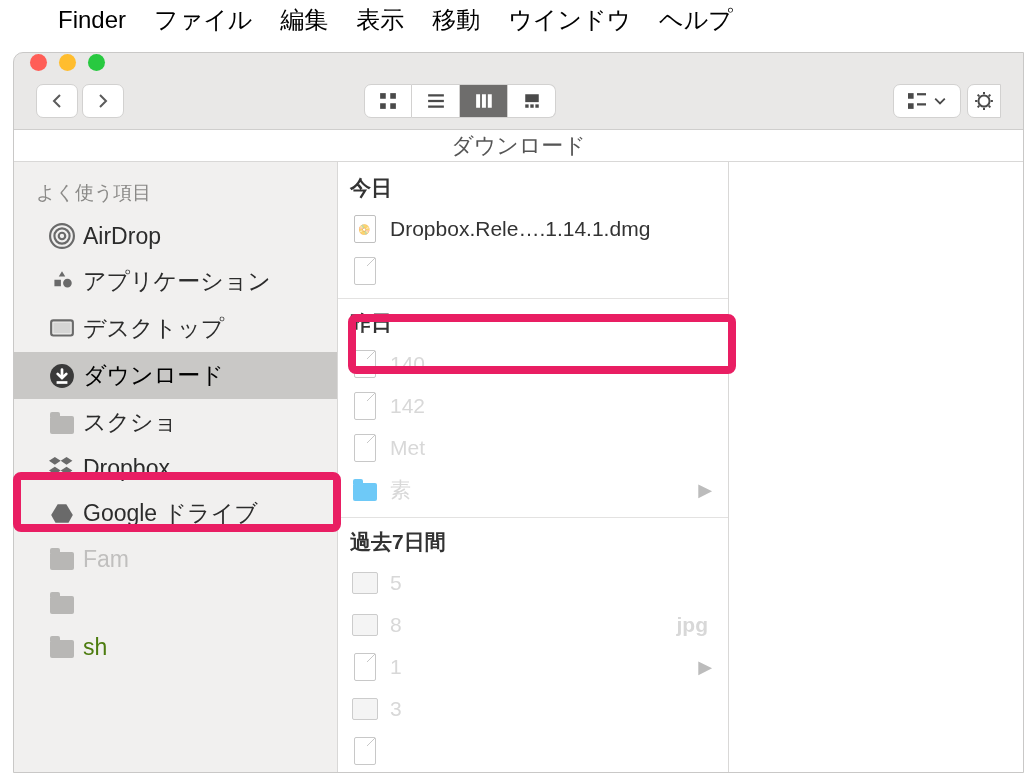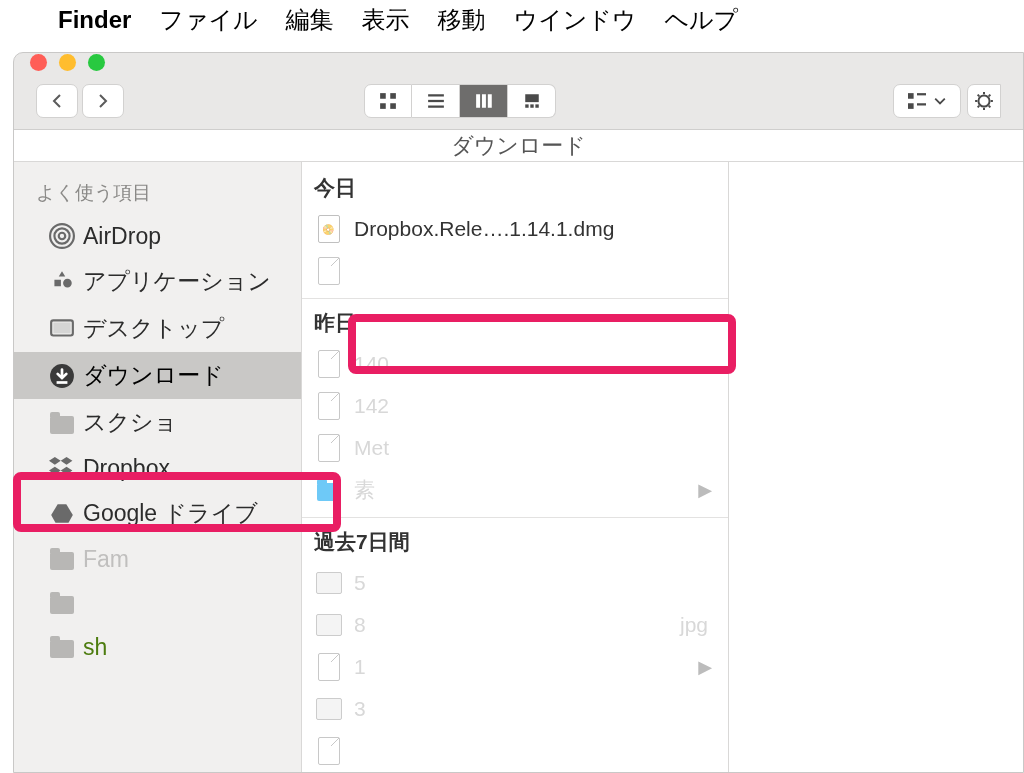--- a/index.html
+++ b/index.html
@@ -1,21 +1,21 @@
 <!DOCTYPE html>
 <html><head>
 <meta charset="utf-8">
 <style>
 * { margin:0; padding:0; box-sizing:border-box; font-family:-apple-system,"Hiragino Sans","Helvetica Neue",sans-serif; }
 body { width:1024px; height:773px; background:#fff; overflow:hidden; position:relative; }
 
 
 .menubar { height:40px; background:#fff; display:flex; align-items:center; padding:0 30px; font-size:24px; color:#000; }
 .menubar .apple { font-size:26px; margin-right:28px; }
-.menubar .app { font-weight:700; margin-right:28px; }
+.menubar .app { font-weight:400; margin-right:28px; }
 .menubar .mitem { margin-right:28px; font-weight:400; }
 
 
 .window { position:absolute; top:52px; left:13px; right:0; bottom:0; background:#e9e8e7; border:1px solid #c9c8c7; border-top-left-radius:10px; display:flex; flex-direction:column; overflow:hidden; }
 
 .titlebar { height:28px; display:flex; align-items:center; padding:0 16px; gap:12px; }
 .tl-dot { width:17px; height:17px; border-radius:50%; }
 .tl-dot.red{background:#ff5e57;} .tl-dot.yellow{background:#ffbd2e;} .tl-dot.green{background:#28c940;}
 
 .toolbar { height:80px; background:#e9e8e7; display:flex; align-items:center; padding:0 22px; border-bottom:1px solid #cfcecd; }
@@ -25,21 +25,21 @@
 .seg-btn { width:48px; height:34px; background:#fff; border:1px solid #d2d1d0; display:flex; align-items:center; justify-content:center; font-size:16px; color:#4a4a4a; }
 .seg-btn:first-child{border-radius:7px 0 0 7px;} .seg-btn:last-child{border-radius:0 7px 7px 0;} .seg-btn+.seg-btn{border-left:none;}
 .seg-btn.active{background:#6e6d6c;color:#fff;}
 .spacer{flex:1;}
 .grp-btn{display:flex;align-items:center;background:#fff;border:1px solid #d2d1d0;border-radius:7px;height:34px;padding:0 14px;font-size:18px;color:#4a4a4a;gap:8px;margin-right:6px;}
 .action-btn{width:34px;height:34px;background:#fff;border:1px solid #d2d1d0;border-radius:7px 0 0 7px;display:flex;align-items:center;justify-content:center;}
 
 .pathbar { height:44px; background:#fff; border-bottom:1px solid #d9d8d7; display:flex; align-items:center; justify-content:center; font-size:22px; color:#555; }
 
 .content { flex:1; display:flex; background:#fff; }
-.sidebar { width:288px; background:#f1f0ef; border-right:1px solid #d9d8d7; padding-top:12px; overflow:hidden; }
+.sidebar { width:324px; background:#f1f0ef; border-right:1px solid #d9d8d7; padding-top:12px; overflow:hidden; }
 .sb-header { padding:6px 22px 8px; font-size:19px; color:#8a8987; font-weight:500; }
 .sb-item { display:flex; align-items:center; padding:8px 20px 8px 34px; font-size:23px; color:#2c2c2c; gap:7px; }
 .sb-item.selected{background:#c9c8c6;color:#000;}
 .sb-icon{width:28px;height:28px;display:flex;align-items:center;justify-content:center;color:#6a6a6a;}
 .sb-icon svg{width:26px;height:26px;}
 
 .filecol { flex:1; border-right:1px solid #d9d8d7; padding-top:8px; overflow:hidden; }
 .fc-header { padding:4px 12px 6px; font-size:21px; color:#333; font-weight:700; }
 .fc-item { display:flex; align-items:center; padding:6px 12px 6px 14px; font-size:21px; color:#333; gap:12px; white-space:nowrap; }
 .fc-item.faded{color:#d8d8d8;}
@@ -291,21 +291,21 @@
           <span class="fc-icon">
             <div class="pic-icon"></div>
           </span>
           <span>5</span>
         </div>
         <div class="fc-item faded">
           <span class="fc-icon">
             <div class="pic-icon"></div>
           </span>
           <span>8</span>
-          <span style="margin-left: auto; padding-right: 8px;">jpg</span>
+          <span style="margin-left: auto; padding-right: 8px; font-weight: bold;">jpg</span>
         </div>
         <div class="fc-item faded">
           <span class="fc-icon">
             <div class="doc-icon"></div>
           </span>
           <span>1</span>
           <span class="fc-chev">▶</span>
         </div>
         <div class="fc-item faded">
           <span class="fc-icon">

